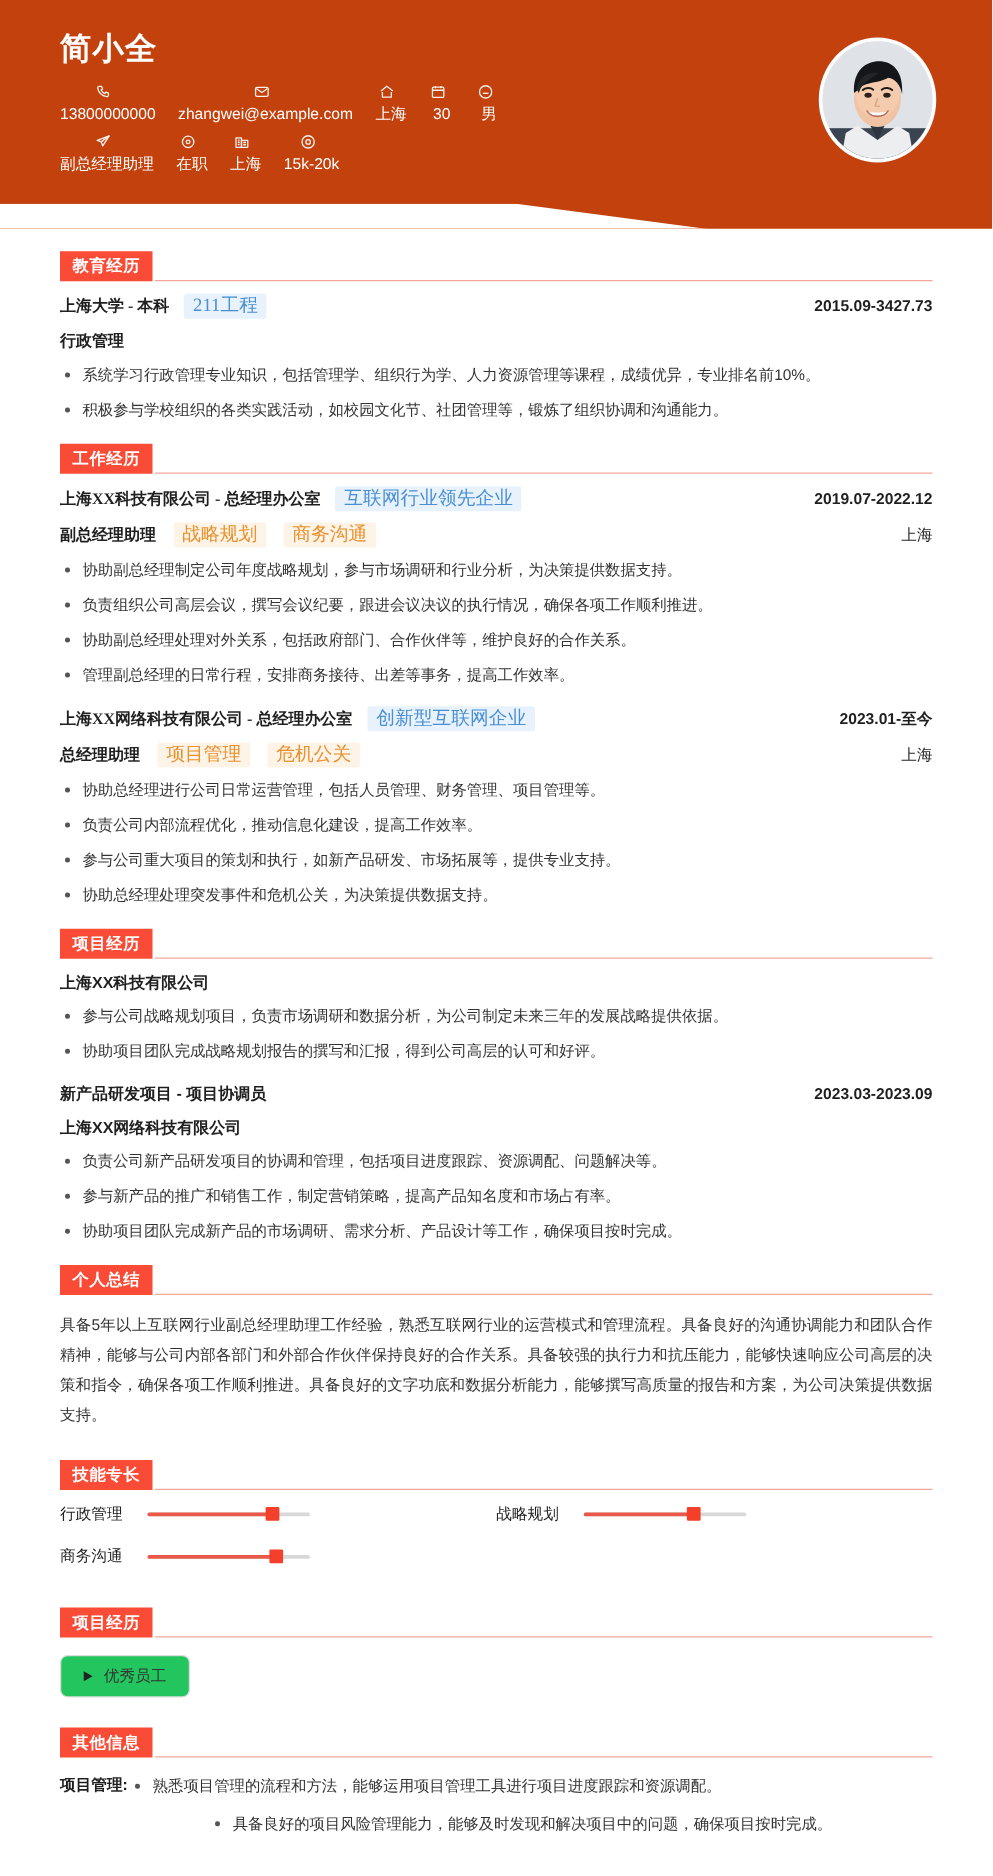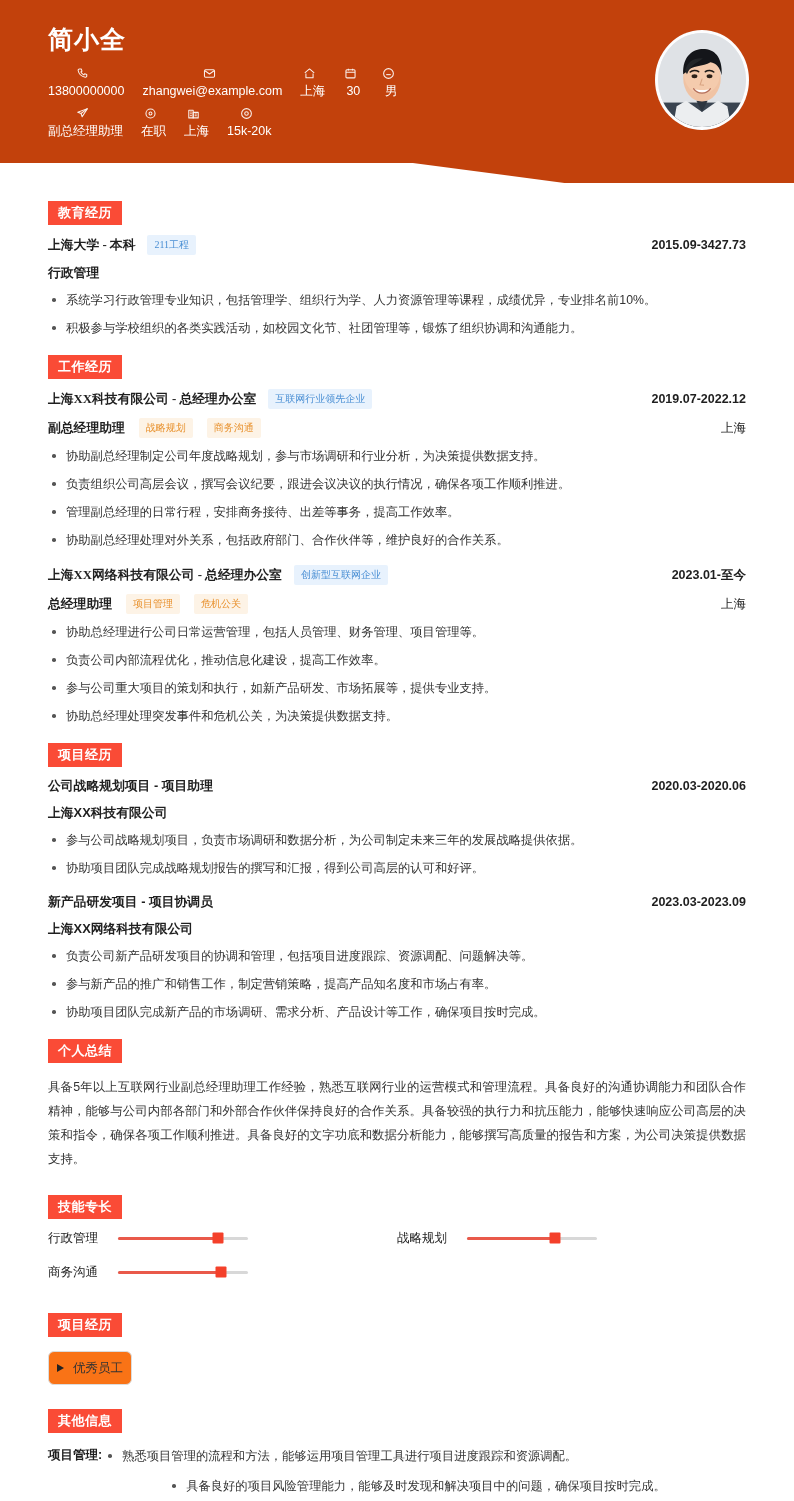--- a/index.html
+++ b/index.html
@@ -79,23 +79,22 @@
     z-index: 4;
   }
   .avatar-wrap svg { display:block; width: 100%; height: 100%; }
 
   
   .content { padding: 0 48px 20px 48px; }
 
   .section { margin-top: 18px; }
   .section-head {
     display: flex;
-    align-items: flex-start;
+    align-items: flex-end;
     margin-bottom: 10px;
-    flex-direction: column;
   }
   .section-badge {
     background: #fa4b36;
     color: #ffffff;
     font-size: 13px;
     font-weight: bold;
     padding: 4px 10px 5px 10px;
     line-height: 15px;
     letter-spacing: .5px;
     flex: none;
@@ -132,21 +131,21 @@
   }
   .entry-sub {
     font-size: 12.5px;
     color: #1f1f1f;
     white-space: nowrap;
     line-height: 18px;
   }
 
   .tag {
     display: inline-block;
-    font-size: 10px;
+    font-size: 15px;
     line-height: 14px;
     padding: 3px 7px;
     margin-left: 12px;
     border-radius: 2px;
     white-space: nowrap;
   }
   .tag-blue { background: #e8f2fd; color: #4a8fd4; }
   .tag-orange { background: #fdf3e6; color: #e8912d; margin-left: 14px; }
 
   .bullets { list-style: none; margin: 2px 0 0 0; padding: 0; }
@@ -219,22 +218,22 @@
     transform: translate(-50%, -50%);
   }
 
   
   .honor-list { display: flex; flex-wrap: wrap; margin-top: 6px; }
   .honor-btn {
     display: inline-flex;
     align-items: center;
     border: 1px solid #dcdcdc;
     border-radius: 6px;
-    background: #f97316;
-    padding: 8px 8px;
+    background: #22c55e;
+    padding: 8px 18px;
     font-size: 12.5px;
     color: #333333;
     margin-right: 12px;
     line-height: 16px;
   }
   .honor-btn .tri {
     width: 0; height: 0;
     border-left: 7px solid #222;
     border-top: 4.5px solid transparent;
     border-bottom: 4.5px solid transparent;
@@ -428,22 +427,22 @@
           <div class="entry-left">
             <span class="entry-title">副总经理助理</span>
             <span class="tag tag-orange">战略规划</span>
             <span class="tag tag-orange">商务沟通</span>
           </div>
           <div class="entry-sub">上海</div>
         </div>
         <ul class="bullets">
           <li>协助副总经理制定公司年度战略规划，参与市场调研和行业分析，为决策提供数据支持。</li>
           <li>负责组织公司高层会议，撰写会议纪要，跟进会议决议的执行情况，确保各项工作顺利推进。</li>
+          <li>协助副总经理处理对外关系，包括政府部门、合作伙伴等，维护良好的合作关系。</li>
           <li>管理副总经理的日常行程，安排商务接待、出差等事务，提高工作效率。</li>
-          <li>协助副总经理处理对外关系，包括政府部门、合作伙伴等，维护良好的合作关系。</li>
         </ul>
       </div>
 
       <div class="entry">
         <div class="entry-row">
           <div class="entry-left">
             <span class="entry-title">上海XX网络科技有限公司 - 总经理办公室</span>
             <span class="tag tag-blue">创新型互联网企业</span>
           </div>
           <div class="entry-date">2023.01-至今</div>
@@ -465,24 +464,20 @@
       </div>
     </div>
 
     <div class="section">
       <div class="section-head">
         <div class="section-badge">项目经历</div>
         <div class="section-rule"></div>
       </div>
 
       <div class="entry">
-        <div class="entry-row">
-          <span class="entry-title">公司战略规划项目 - 项目助理</span>
-          <div class="entry-date">2020.03-2020.06</div>
-        </div>
         <div class="entry-row">
           <span class="entry-title">上海XX科技有限公司</span>
         </div>
         <ul class="bullets">
           <li>参与公司战略规划项目，负责市场调研和数据分析，为公司制定未来三年的发展战略提供依据。</li>
           <li>协助项目团队完成战略规划报告的撰写和汇报，得到公司高层的认可和好评。</li>
         </ul>
       </div>
 
       <div class="entry">

